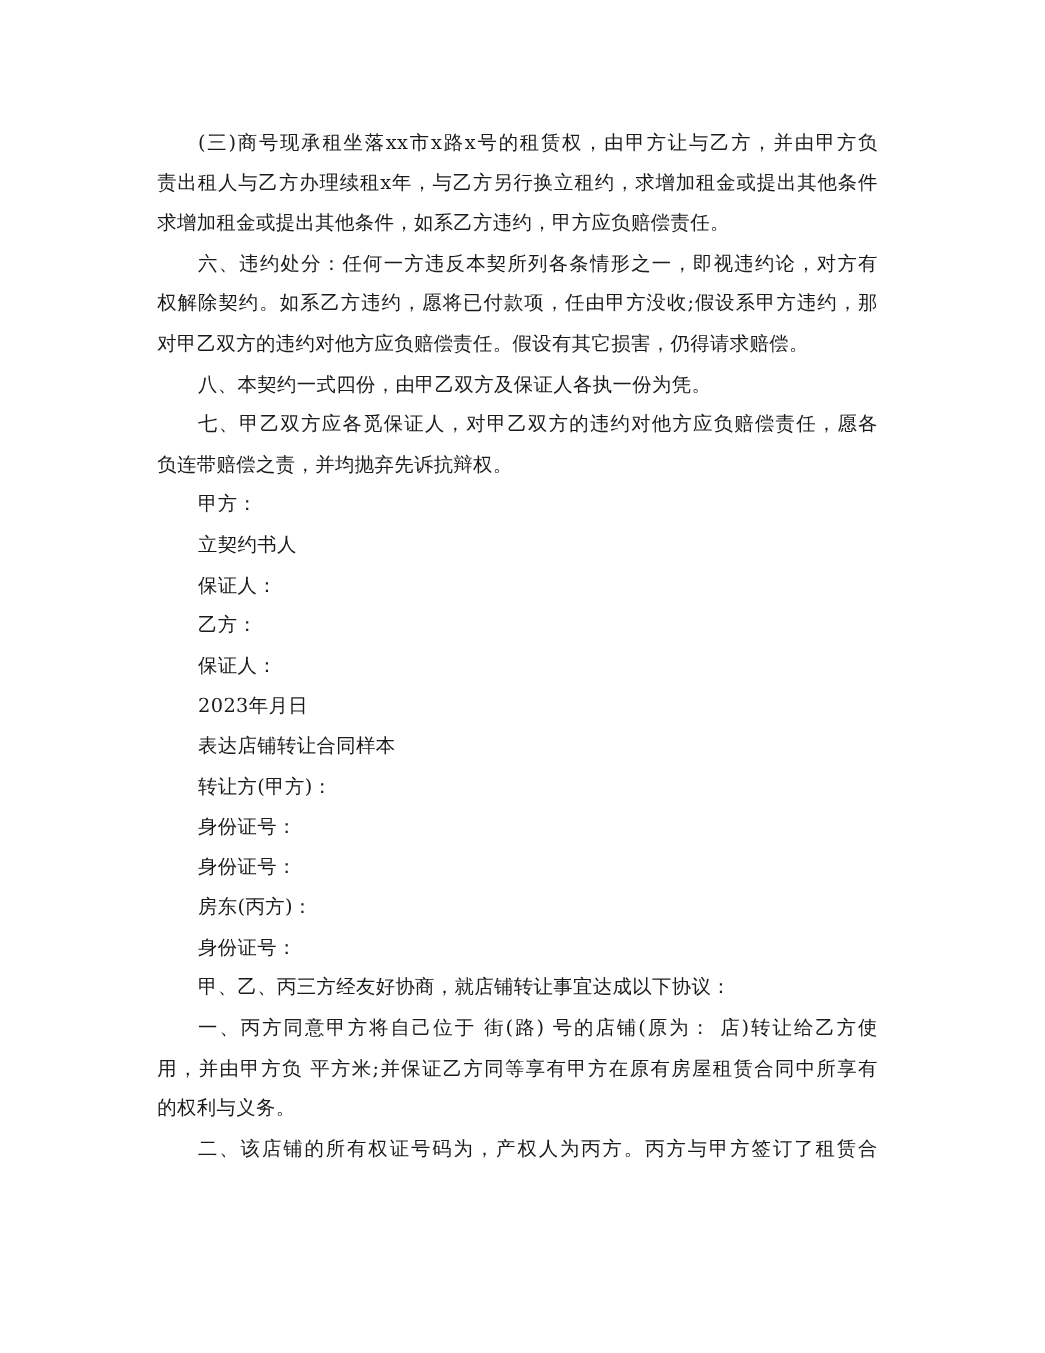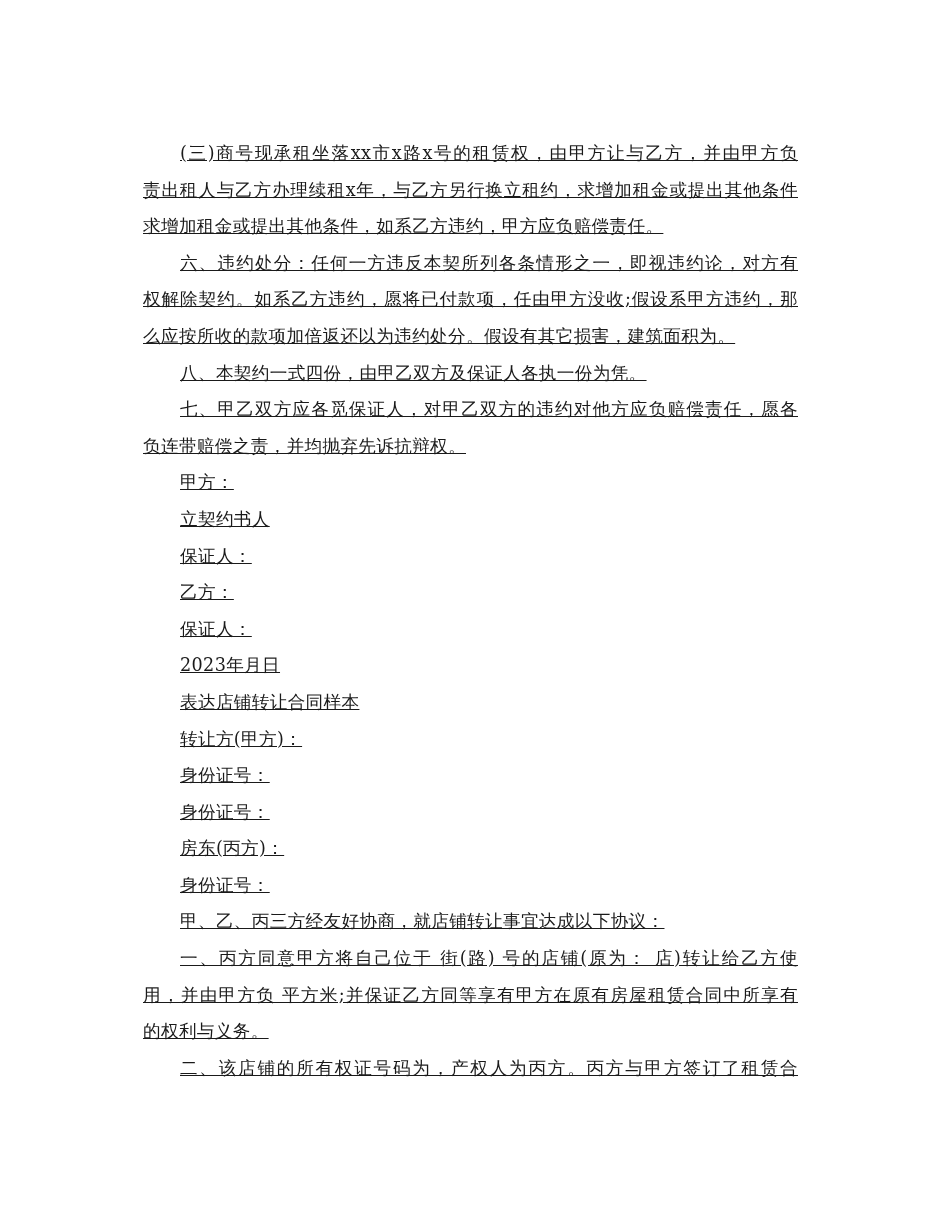--- a/index.html
+++ b/index.html
@@ -11,23 +11,22 @@
       width: 950px;
       height: 1230px;
       position: relative;
       overflow: hidden;
       font-family: "DejaVu Serif", "Liberation Serif", serif;
       color: #1a1a1a;
     }
     .page {
       position: absolute;
       left: 143px;
-      top: 135px;
+      top: 112px;
       width: 655px;
-      text-decoration: underline;
     }
     .line {
       font-size: 17.6px;
       line-height: 36.6px;
       height: 36.6px;
       white-space: nowrap;
       overflow: visible;
       letter-spacing: 0.35px;
     }
     .indent {
@@ -45,21 +44,21 @@
 
   <div>
     <div class="line indent justify">(三)商号现承租坐落xx市x路x号的租赁权，由甲方让与乙方，并由甲方负</div>
     <div class="line justify">责出租人与乙方办理续租x年，与乙方另行换立租约，求增加租金或提出其他条件</div>
     <div class="line">求增加租金或提出其他条件，如系乙方违约，甲方应负赔偿责任。</div>
   </div>
 
   <div>
     <div class="line indent justify">六、违约处分：任何一方违反本契所列各条情形之一，即视违约论，对方有</div>
     <div class="line justify">权解除契约。如系乙方违约，愿将已付款项，任由甲方没收;假设系甲方违约，那</div>
-    <div class="line">么应按所收的款项加倍返还以为违约处分。假设有其它损害，建筑面积为。</div>
+    <div class="line">对甲乙双方的违约对他方应负赔偿责任。假设有其它损害，仍得请求赔偿。</div>
   </div>
 
   <div>
     <div class="line indent">八、本契约一式四份，由甲乙双方及保证人各执一份为凭。</div>
   </div>
 
   <div>
     <div class="line indent justify">七、甲乙双方应各觅保证人，对甲乙双方的违约对他方应负赔偿责任，愿各</div>
     <div class="line">负连带赔偿之责，并均抛弃先诉抗辩权。</div>
   </div>

